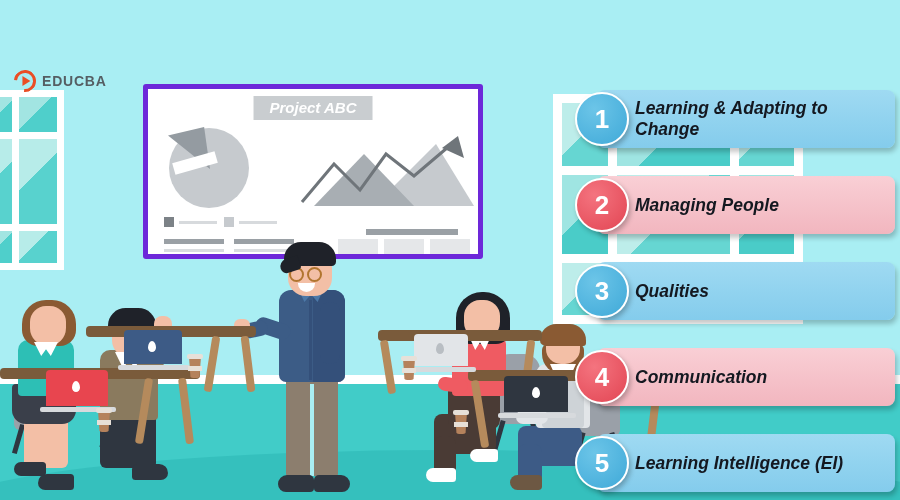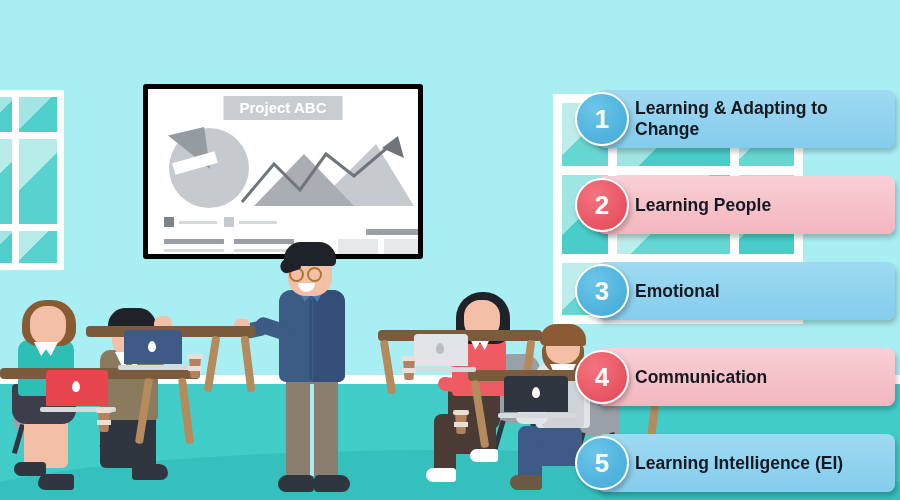--- a/index.html
+++ b/index.html
@@ -97,25 +97,26 @@
   .wr-pane {
     background: linear-gradient(135deg,#9FE5E2 0%,#9FE5E2 48%,#4ACCC8 48%,#4ACCC8 100%);
   }
   .wr-pane.pale {
     background: linear-gradient(135deg,#BDEDEA 0%,#BDEDEA 48%,#66D6D2 48%,#66D6D2 100%);
   }
 
   
   .board {
     position: absolute; left: 143px; top: 22px;
-    width: 280px; height: 175px;
-    background: #000000;
+    width: 340px; height: 175px;
+    background: #6d28d9;
     border-radius: 3px;
     padding: 5px;
     z-index: 3;
+    font-style: italic;
   }
   .board-inner {
     position: relative;
     width: 100%; height: 100%;
     background: #ffffff;
     overflow: hidden;
   }
   .board-title {
     position: absolute; left: 50%; top: 7px;
     transform: translateX(-50%);
@@ -340,20 +341,21 @@
   .item-label {
     position: absolute;
     left: 60px; top: 50%;
     transform: translateY(-50%);
     width: 252px;
     color: #141820;
     font-size: 17.5px;
     font-weight: bold;
     line-height: 1.18;
     z-index: 3;
+    font-style: italic;
   }
 </style>
 </head>
 <body>
 
 <div class="infographic">
 
   <div class="scene">
 
     <div class="window-left">
@@ -572,39 +574,43 @@
     </div>
     <div class="cup" style="left:452px; bottom:66px; width:18px; height:28px;">
       <div class="cup-body" style="left:2px; bottom:0;"></div>
       <div class="cup-band" style="left:2px; bottom:7px;"></div>
       <div class="cup-lid" style="left:1px; bottom:19px;"></div>
     </div>
 
   </div>
 
 
+  <div class="logo">
+    <div class="logo-mark"></div>
+    <div class="logo-text">EDUCBA</div>
+  </div>
 
   <div class="list">
 
     <div class="list-item" style="top:0px;">
       <div class="item-bar blue"></div>
       <div class="item-circle blue">1</div>
       <div class="item-label">Learning &amp; Adapting to Change</div>
     </div>
 
     <div class="list-item" style="top:86px;">
       <div class="item-bar pink"></div>
       <div class="item-circle pink">2</div>
-      <div class="item-label">Learning People</div>
+      <div class="item-label">Managing People</div>
     </div>
 
     <div class="list-item" style="top:172px;">
       <div class="item-bar blue"></div>
       <div class="item-circle blue">3</div>
-      <div class="item-label">Emotional</div>
+      <div class="item-label">Qualities</div>
     </div>
 
     <div class="list-item" style="top:258px;">
       <div class="item-bar pink"></div>
       <div class="item-circle pink">4</div>
       <div class="item-label">Communication</div>
     </div>
 
     <div class="list-item" style="top:344px;">
       <div class="item-bar blue"></div>

